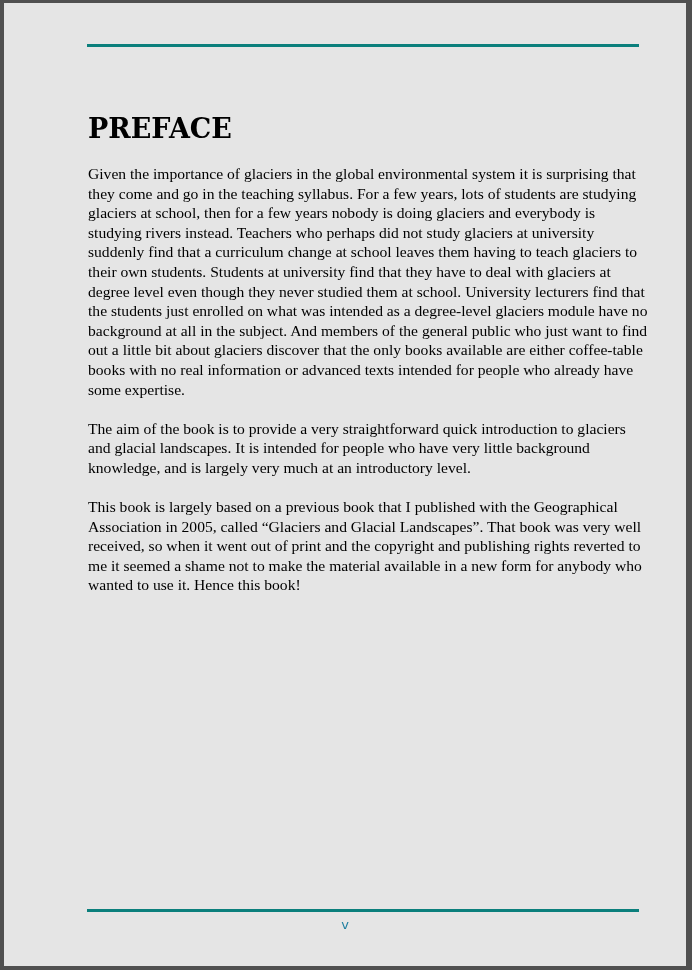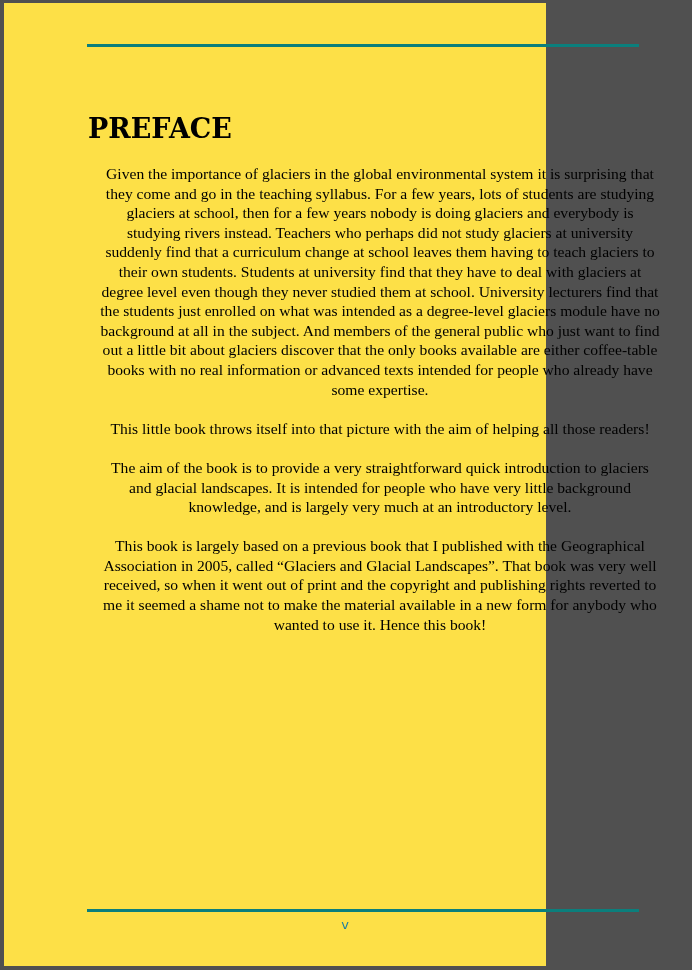--- a/index.html
+++ b/index.html
@@ -10,23 +10,23 @@
       width: 692px;
       height: 970px;
       background: #505050;
       position: relative;
       overflow: hidden;
     }
     .page {
       position: absolute;
       left: 4px;
       top: 3px;
-      width: 542px;
+      width: 682px;
       height: 963px;
-      background: #fde047;
+      background: #e5e5e5;
     }
     .rule {
       position: absolute;
       left: 83px;
       width: 552px;
       height: 3px;
       background: #0b7f7c;
     }
     .rule-top { top: 41px; }
     .rule-bottom { top: 906px; }
@@ -37,28 +37,27 @@
       margin: 0;
       font-family: "DejaVu Serif", "Liberation Serif", serif;
       font-weight: bold;
       font-size: 27px;
       letter-spacing: 0px;
       color: #000000;
       line-height: 40px;
     }
     .body-text {
       position: absolute;
-      left: 96px;
+      left: 84px;
       top: 161px;
       width: 560px;
       font-family: "Liberation Serif", "DejaVu Serif", serif;
       font-size: 15.6px;
       line-height: 19.6px;
       color: #000000;
-      text-align: center;
     }
     .body-text p {
       margin: 0 0 19.6px 0;
     }
     .page-number {
       position: absolute;
       left: 0;
       width: 682px;
       top: 912px;
       text-align: center;
@@ -71,21 +70,20 @@
 </head>
 <body>
 
 <div class="page">
   <div class="rule rule-top"></div>
 
   <h1 class="heading">PREFACE</h1>
 
   <div class="body-text">
     <p>Given the importance of glaciers in the global environmental system it is surprising that they come and go in the teaching syllabus. For a few years, lots of students are studying glaciers at school, then for a few years nobody is doing glaciers and everybody is studying rivers instead. Teachers who perhaps did not study glaciers at university suddenly find that a curriculum change at school leaves them having to teach glaciers to their own students. Students at university find that they have to deal with glaciers at degree level even though they never studied them at school. University lecturers find that the students just enrolled on what was intended as a degree-level glaciers module have no background at all in the subject. And members of the general public who just want to find out a little bit about glaciers discover that the only books available are either coffee-table books with no real information or advanced texts intended for people who already have some expertise.</p>
-    <p>This little book throws itself into that picture with the aim of helping all those readers!</p>
     <p>The aim of the book is to provide a very straightforward quick introduction to glaciers and glacial landscapes. It is intended for people who have very little background knowledge, and is largely very much at an introductory level.</p>
     <p>This book is largely based on a previous book that I published with the Geographical Association in 2005, called “Glaciers and Glacial Landscapes”. That book was very well received, so when it went out of print and the copyright and publishing rights reverted to me it seemed a shame not to make the material available in a new form for anybody who wanted to use it. Hence this book!</p>
   </div>
 
   <div class="rule rule-bottom"></div>
 
   <div class="page-number">v</div>
 </div>
 
 </body></html>

